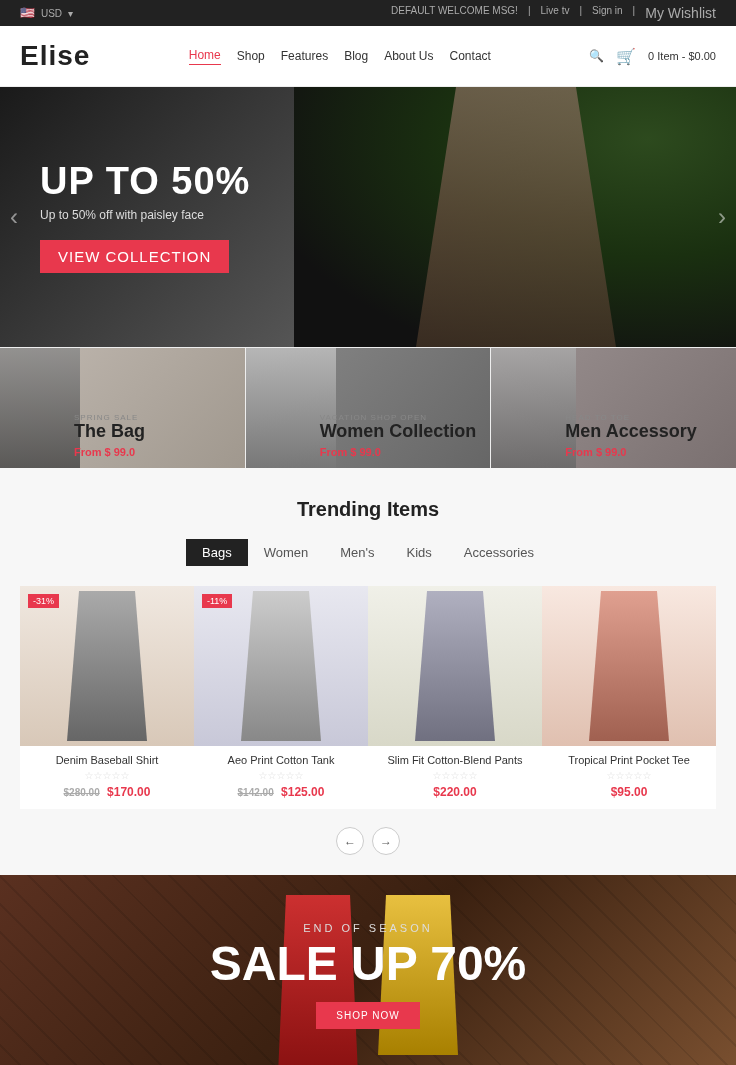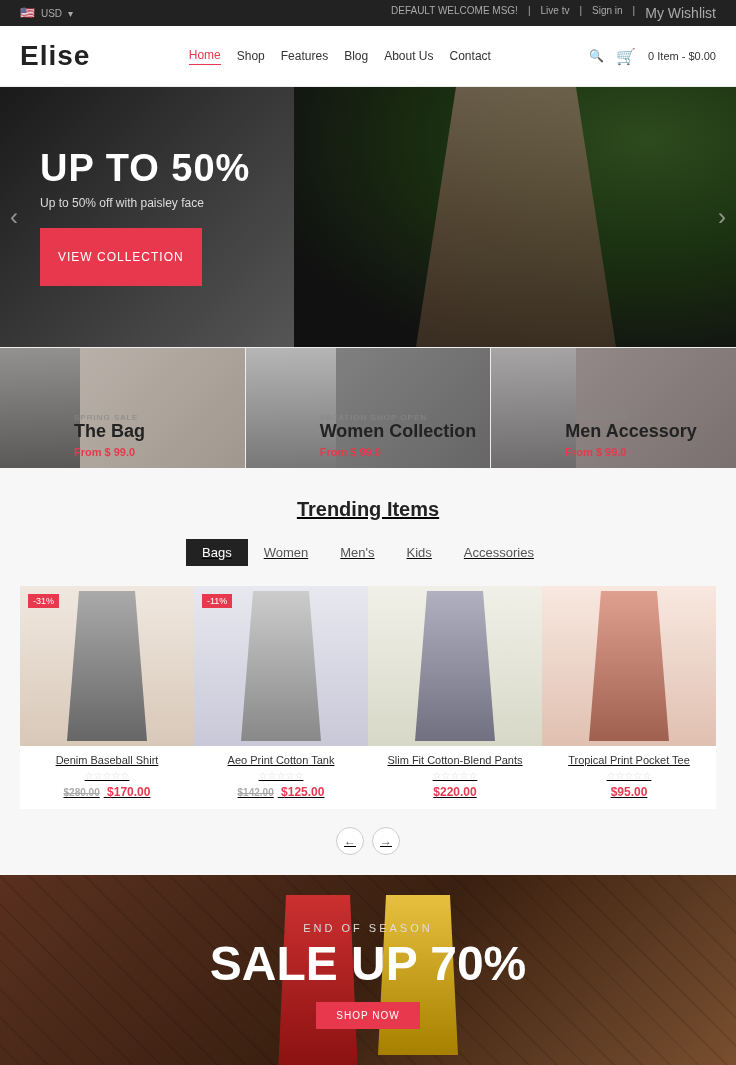--- a/index.html
+++ b/index.html
@@ -102,22 +102,22 @@
     }
     .hero-content p {
       font-size: 12px;
       color: #ddd;
       margin-top: 6px;
     }
     .hero-btn {
       display: inline-block;
       background: #e8384d;
       color: #fff;
-      font-size: 12px;
-      padding: 22px 18px;
+      font-size: 15px;
+      padding: 8px 18px;
       margin-top: 18px;
       text-transform: uppercase;
       letter-spacing: 1px;
       border: none;
       cursor: pointer;
     }
     .hero-arrow {
       position: absolute;
       top: 50%;
       transform: translateY(-50%);
@@ -184,21 +184,20 @@
     }
     .cat-tag { font-size: 8px; color: #888; text-transform: uppercase; letter-spacing: 1px; }
     .cat-title { font-size: 18px; font-weight: bold; color: #222; line-height: 1.1; }
     .cat-price { font-size: 11px; color: #333; margin-top: 4px; }
     .cat-price span { color: #e8384d; font-weight: bold; }
 
     
     .trending {
       background: #f7f7f7;
       padding: 30px 20px 20px;
-      text-decoration: underline;
     }
     .trending-title {
       text-align: center;
       font-size: 20px;
       font-weight: bold;
       color: #222;
       margin-bottom: 18px;
     }
     .trending-tabs {
       display: flex;

